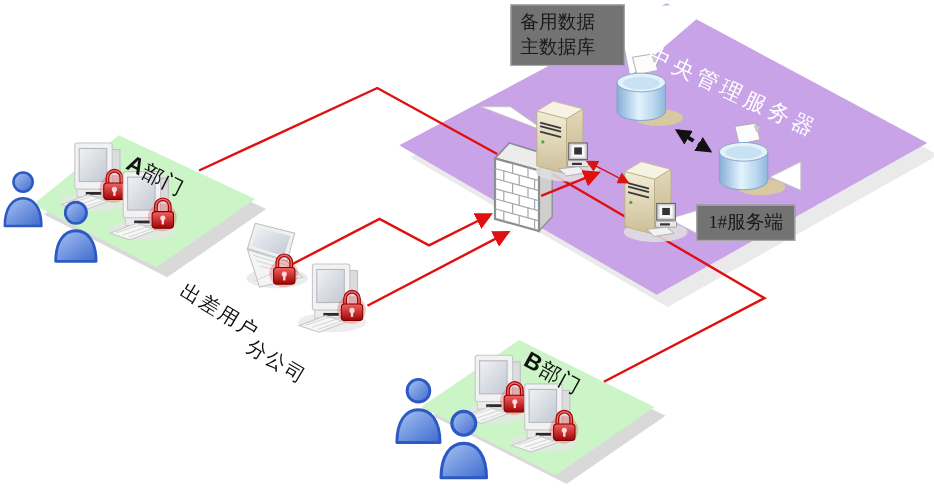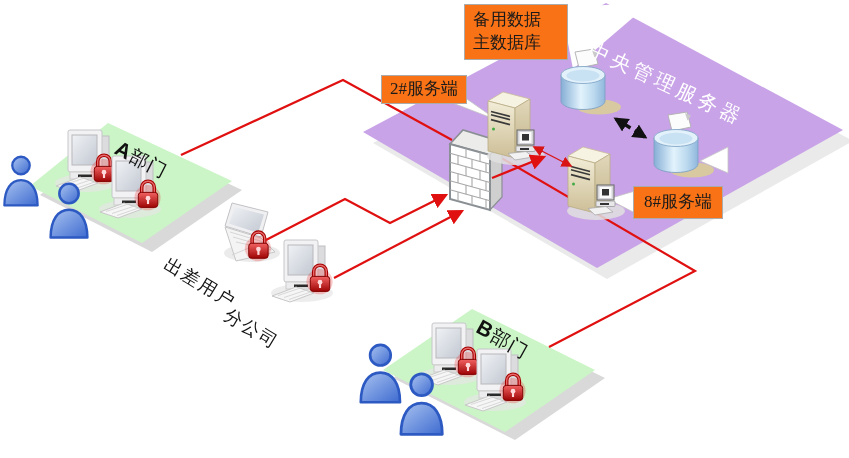--- a/index.html
+++ b/index.html
@@ -1,19 +1,19 @@
 <!DOCTYPE html>
 <html><head>
 <meta charset="utf-8">
 <style>
   html,body{margin:0;padding:0;background:#fff;}
   .stage{position:relative;width:849px;height:458px;background:#fff;overflow:hidden;
          font-family:"Liberation Serif","DejaVu Serif",serif;}
   .stage svg{position:absolute;left:0;top:0;}
-  .lbl{position:absolute;background:#f97316;border:1px solid #ababab;color:#1a1a1a;
+  .lbl{position:absolute;background:#737373;border:1px solid #ababab;color:#1a1a1a;
        font-size:17px;line-height:1.35;padding:2px 8px;white-space:nowrap;}
   .lbl.two{white-space:normal;width:86px;text-align:left;padding:4px 8px;}
   .rot{position:absolute;transform-origin:left top;color:#111;white-space:nowrap;}
   .dept{font-size:19px;letter-spacing:1px;}
   .dept .dept-letter{font-family:"Liberation Sans","DejaVu Sans",sans-serif;
        font-weight:bold;font-size:21px;}
   .handw{font-size:18px;letter-spacing:2px;}
   .central{color:#fff;font-size:20px;letter-spacing:4px;}
 </style>
 </head>
@@ -181,32 +181,29 @@
     <polyline points="181,155 343,80 452,140"></polyline>
     <polyline points="266,240 345,199 390,223 446,195" marker-end="url(#arRed)"></polyline>
     <line x1="334" y1="278" x2="462" y2="211" marker-end="url(#arRed)"></line>
     <line x1="492" y1="178" x2="544" y2="157" marker-end="url(#arRed)"></line>
   </g>
   <line x1="534" y1="147" x2="571" y2="166" stroke="#d81414" stroke-width="1.3" marker-start="url(#arRedThin)" marker-end="url(#arRedThin)"></line>
 
   <line x1="616" y1="119" x2="645" y2="137" stroke="#111" stroke-width="3.5" stroke-dasharray="6 5" marker-start="url(#arBlk)" marker-end="url(#arBlk)"></line>
 </svg>
 
-<div class="lbl" style="left:381px;top:75px;">
-  <span>2#服务端</span>
-</div>
 
 <div class="lbl two" style="left:464px;top:4px;">
   <span>备用数据</span><br>
   <span>主数据库</span>
 </div>
 
 
 <div class="lbl" style="left:633px;top:186px;padding:4px 10px;">
-  <span>8#服务端</span>
+  <span>1#服务端</span>
 </div>
 
 <div class="rot central" style="left:596px;top:36px;transform:rotate(25deg);">
   <span>中央管理服务器</span>
 </div>
 
 <div class="rot dept" style="left:122px;top:136px;transform:rotate(27deg);">
   <span class="dept-letter">A</span><span>部门</span>
 </div>
 

